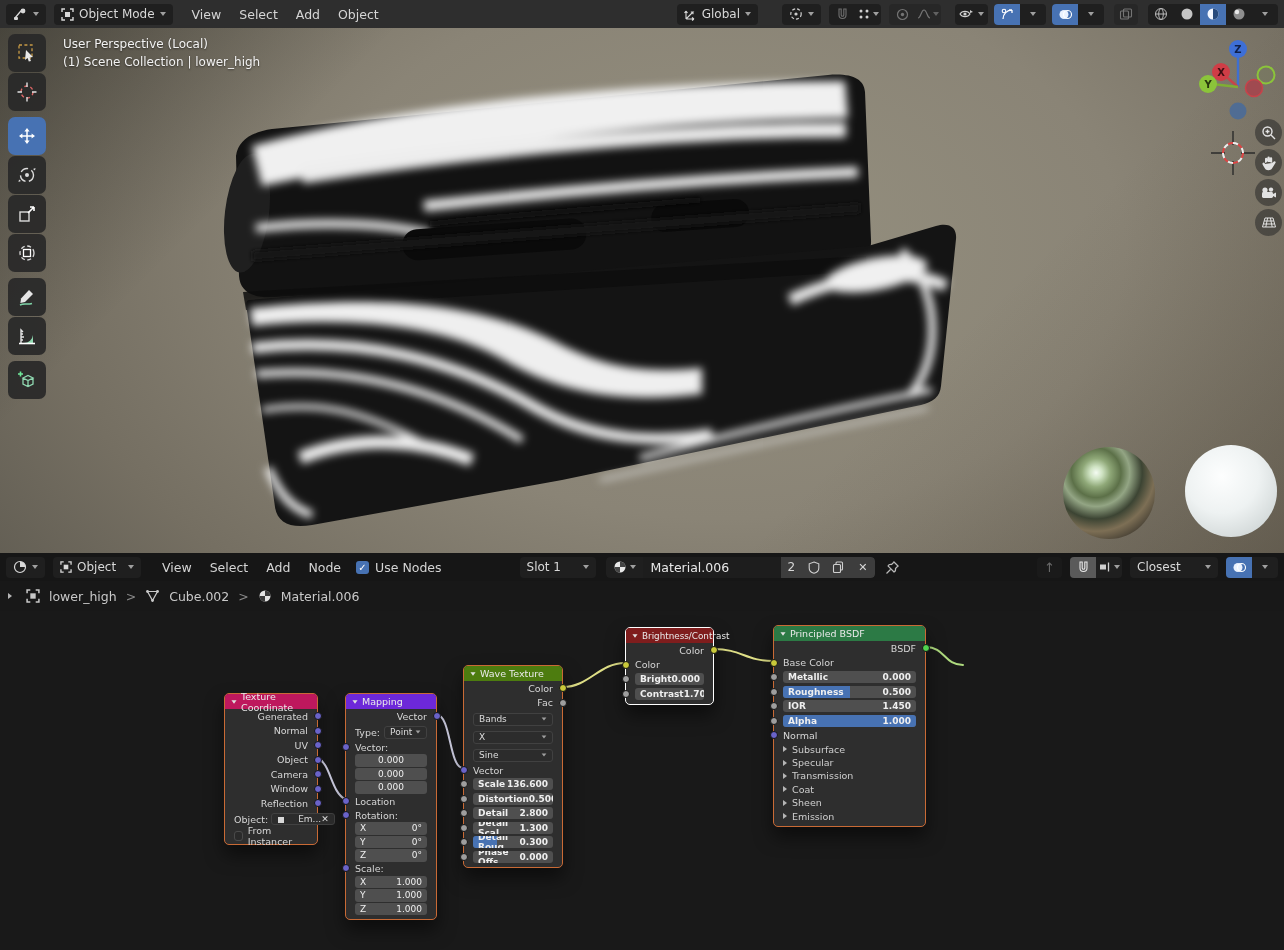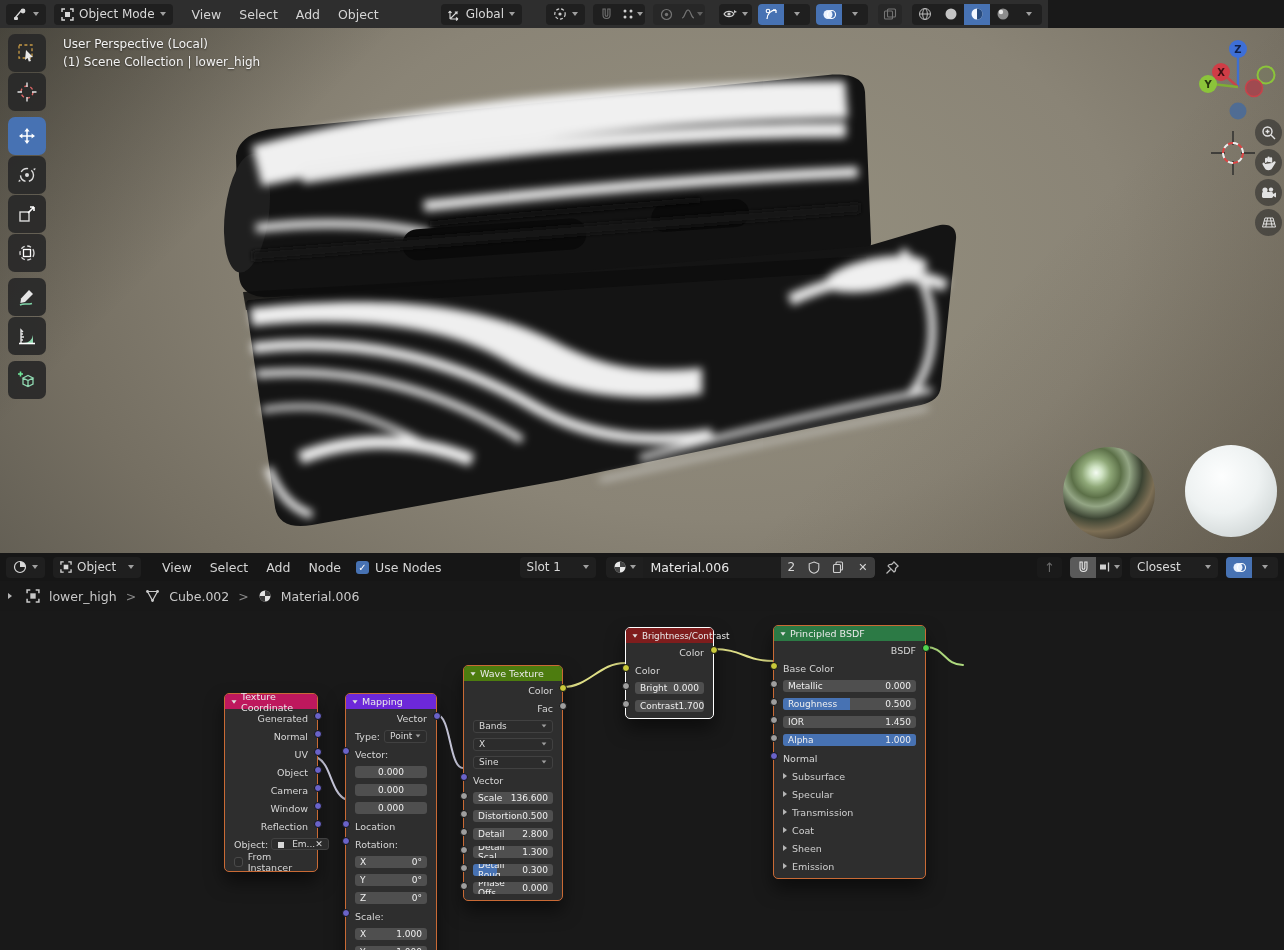--- a/index.html
+++ b/index.html
@@ -1,20 +1,20 @@
 <!DOCTYPE html>
 <html><head>
 <meta charset="utf-8">
 <style>
   * { margin:0; padding:0; box-sizing:border-box; }
   html,body { width:1284px; height:950px; background:#191919; overflow:hidden;
               font-family:"DejaVu Sans","Liberation Sans",sans-serif; }
   .abs { position:absolute; }
   
-  #topbar { position:absolute; left:0; top:0; width:1048px; height:28px;
+  #topbar { position:absolute; left:0; top:0; width:1284px; height:28px;
             background:#2e2e2e; display:flex; align-items:center; padding:0 6px; z-index:30; }
   .btn { background:#1f1f1f; border-radius:4px; height:21px; display:flex; align-items:center;
          padding:0 7px; color:#d8d8d8; font-size:12px; gap:5px; }
   .menu { color:#d5d5d5; font-size:12.5px; padding:0 9px; height:21px; display:flex; align-items:center; }
   .cv { display:inline-block; width:0; height:0; border-left:3.5px solid transparent;
         border-right:3.5px solid transparent; border-top:4.5px solid #9f9f9f; }
   .seg { display:flex; align-items:center; background:#1f1f1f; border-radius:4px; height:21px; }
   .seg .ic { width:26px; height:21px; display:flex; align-items:center; justify-content:center; }
   .blue { background:#4772b3 !important; }
   .dim { opacity:.45; }
@@ -42,28 +42,28 @@
            display:flex; align-items:center; padding:0 6px; z-index:30; }
   #crumb { position:absolute; left:0; top:581px; width:1284px; height:30px; background:#181818;
            display:flex; align-items:center; padding:0 6px; color:#c9c9c9; font-size:12.5px; gap:9px; }
   #canvas { position:absolute; left:0; top:611px; width:1284px; height:339px; background:#191919; }
   .node { position:absolute; background:rgba(48,48,48,.97); border-radius:5px;
           border:1.4px solid #c96a35; box-shadow:0 10px 18px rgba(0,0,0,.5); font-size:9.5px; color:#d6d6d6; }
   .node.active { border-color:#ffffff; }
   .nh { height:15px; border-radius:3.5px 3.5px 0 0; display:flex; align-items:center; gap:4px;
         padding:0 6px; color:#eaeaea; font-size:9.5px; }
   .nh .cv { border-top-color:#e0e0e0; transform:scale(.85); }
-  .nr { position:relative; height:14.5px; display:flex; align-items:center; padding:9px 9px; }
+  .nr { position:relative; height:14.5px; display:flex; align-items:center; padding:0 9px; }
   .nr.out { justify-content:flex-end; }
   .sock { position:absolute; width:8px; height:8px; border-radius:50%; border:1px solid #141414; top:3px; }
   .sock.l { left:-4.5px; } .sock.r { right:-4.5px; }
   .sv { background:#6a63c9; } .scol { background:#c9c93a; } .sf { background:#9e9e9e; } .ss { background:#4fd44f; }
   .slider { position:relative; flex:1; height:12px; background:#4f4f4f; border-radius:3px; overflow:hidden;
             display:flex; align-items:center; justify-content:space-between; padding:0 5px; color:#efefef; font-size:9px; }
-  .slider span { position:relative; z-index:1; }
+  .slider span { position:relative; z-index:1;font-weight:bold; }
   .fill { position:absolute; left:0; top:0; bottom:0; background:#4772b3; z-index:0; }
   .ndd { flex:1; height:13px; background:#2c2c2c; border:1px solid #414141; border-radius:3px;
          display:flex; align-items:center; justify-content:space-between; padding:0 5px; color:#dcdcdc; font-size:9px; }
   .vfield { flex:1; height:12.5px; background:#4f4f4f; border-radius:3px; display:flex; align-items:center;
             justify-content:center; color:#efefef; font-size:9px; }
   .vfield.lr { justify-content:space-between; padding:0 5px; }
   .seclbl { color:#cfcfcf; }
   .tri-r { display:inline-block; width:0; height:0; border-top:3.5px solid transparent;
            border-bottom:3.5px solid transparent; border-left:4.5px solid #b5b5b5; margin-right:5px; }
   .wire { fill:none; stroke-width:2; stroke-linecap:round; }
@@ -533,21 +533,21 @@
         <span>Window</span>
         <i class="sock sv r"></i>
       </div>
     <div class="nr out">
         <span>Reflection</span>
         <i class="sock sv r"></i>
       </div>
     <div class="nr" style="gap:3px; height:17px">
       <span>Object:</span>
       <span class="ndd" style="height:12.5px">
-        <span style="display:flex;align-items:flex-end;gap:7px">
+        <span style="display:flex;align-items:flex-end;gap:13px">
           <svg width="8" height="8" viewBox="0 0 8 8">
               <rect x="1" y="1" width="6" height="6" fill="#d8d8d8"></rect>
             </svg>
           <span>Em...</span>
         </span>
         <span>✕</span>
       </span>
     </div>
     <div class="nr" style="gap:5px; height:16px">
       <span class="chk empty"></span>

